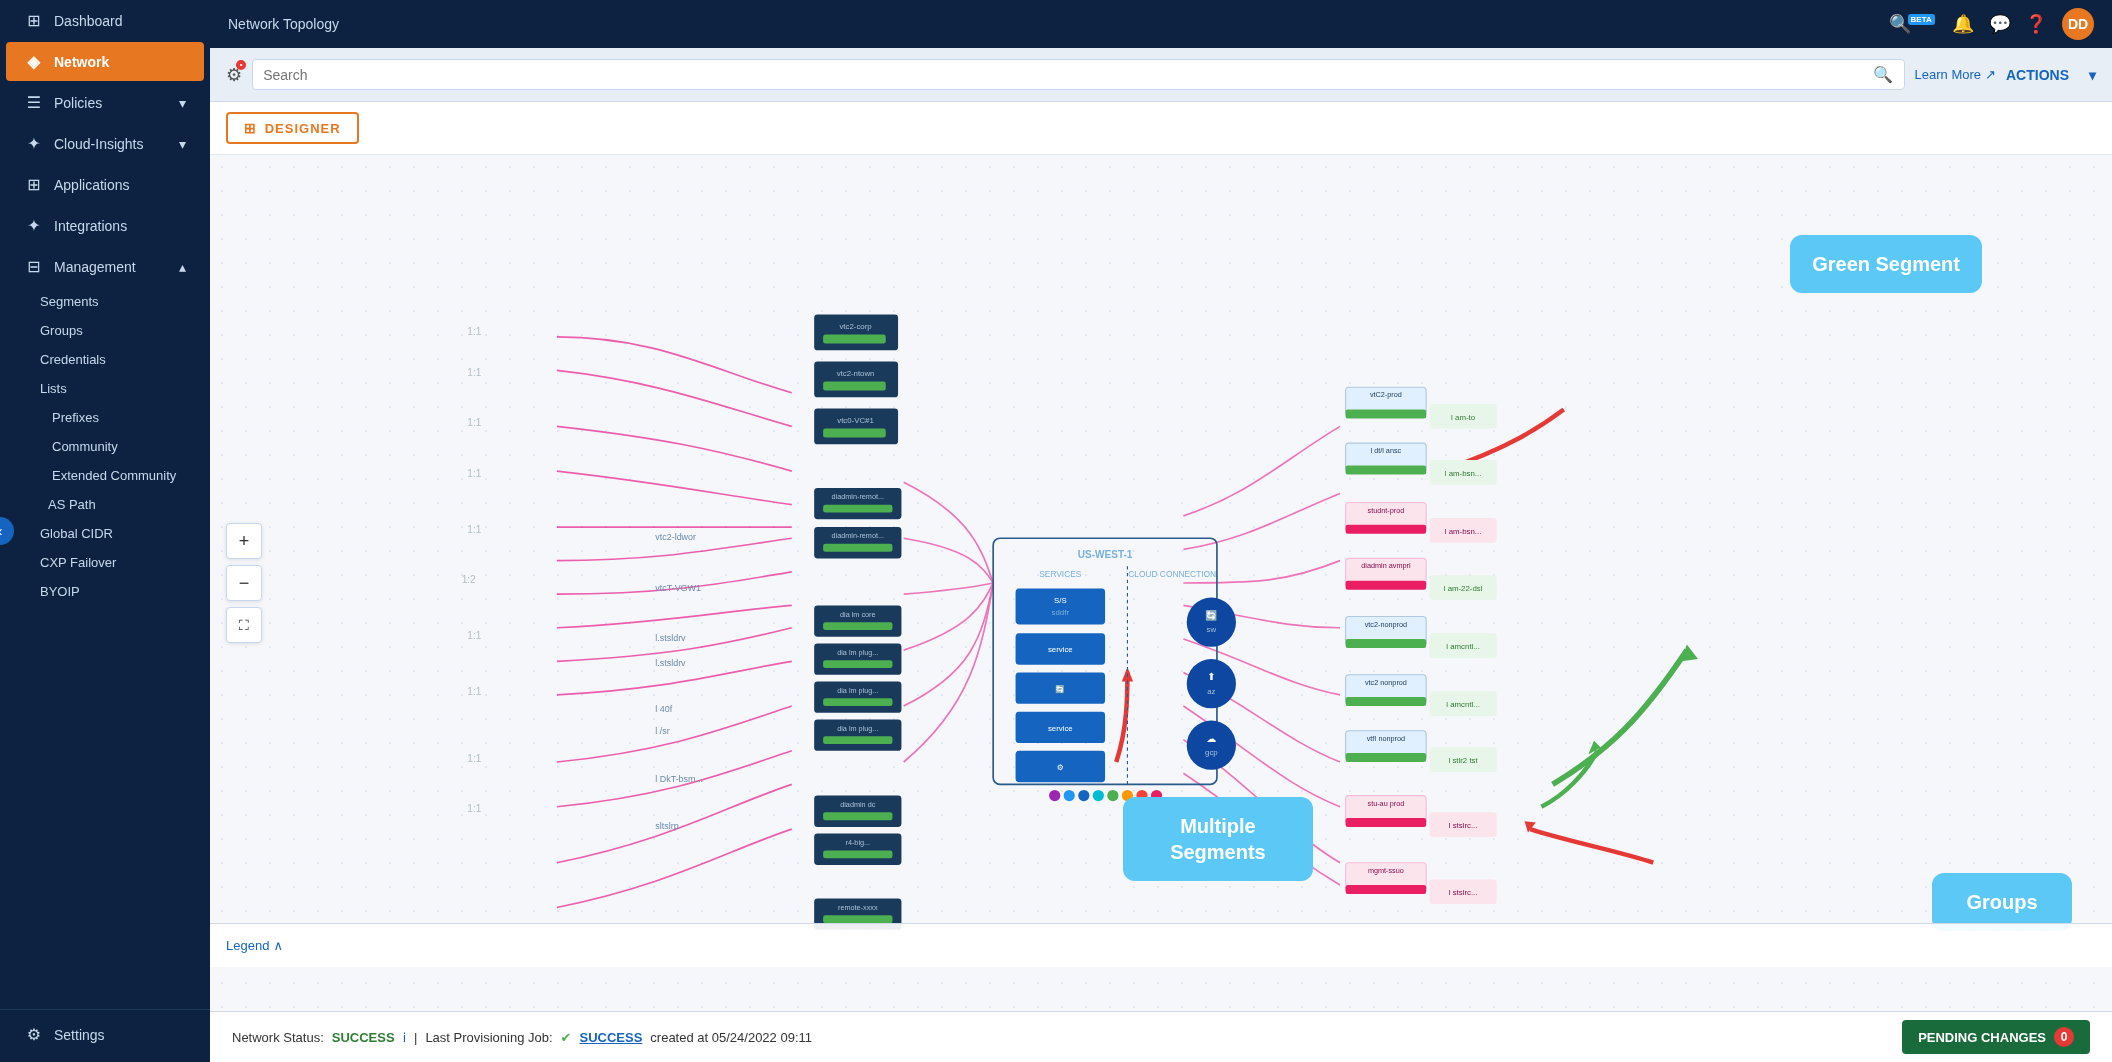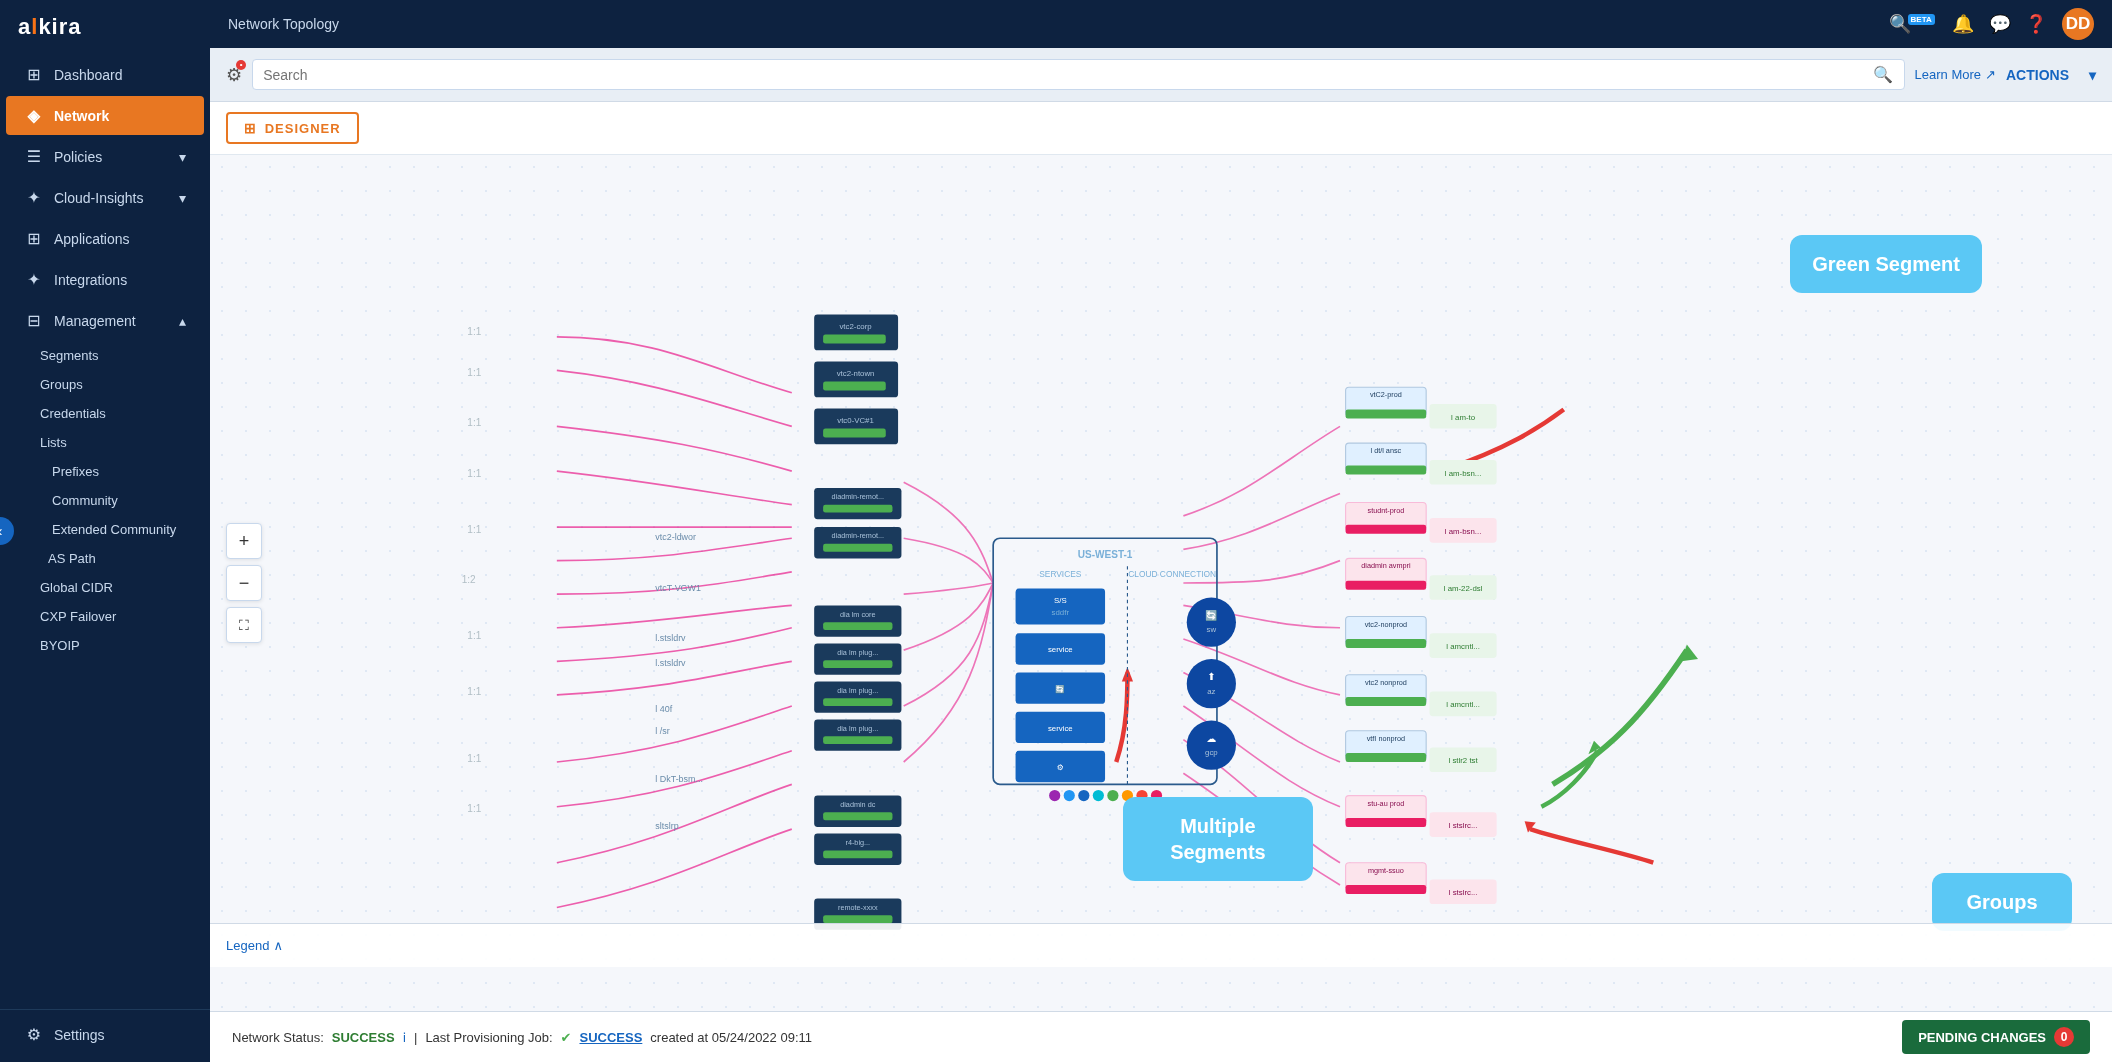--- a/index.html
+++ b/index.html
@@ -77,21 +77,21 @@
       justify-content: space-between;
       padding: 0 18px;
       height: 48px;
       min-height: 48px;
     }
     #topbar-actions { display: flex; align-items: center; gap: 14px; }
     .topbar-icon { font-size: 18px; cursor: pointer; color: #c8d8ec; }
     .topbar-avatar {
       width: 32px; height: 32px; border-radius: 50%;
       background: #e87722; color: #fff; font-weight: 700;
-      display: flex; align-items: center; justify-content: center; font-size: 17px;
+      display: flex; align-items: center; justify-content: center; font-size: 14px;
       cursor: pointer;
     }
     .beta-badge {
       background: #2196f3; color: #fff; font-size: 8px; padding: 1px 3px; border-radius: 3px;
       font-weight: 700; position: relative; top: -8px; right: 4px;
     }
 
     
     #searchbar {
       background: #e8eef5;
@@ -283,23 +283,20 @@
       min-width: 140px;
     }
   </style>
 </head>
 <body>
 
 <div id="sidebar">
 
   <button id="collapse-btn">‹</button>
 
-  <div id="sidebar-logo">
-    <span class="logo-text">a<span class="logo-dot">l</span>kira</span>
-  </div>
 
   <div class="sidebar-item">
     <span class="icon">⊞</span>
     <span>Dashboard</span>
   </div>
 
   <div class="sidebar-item active">
     <span class="icon">◈</span>
     <span>Network</span>
   </div>

